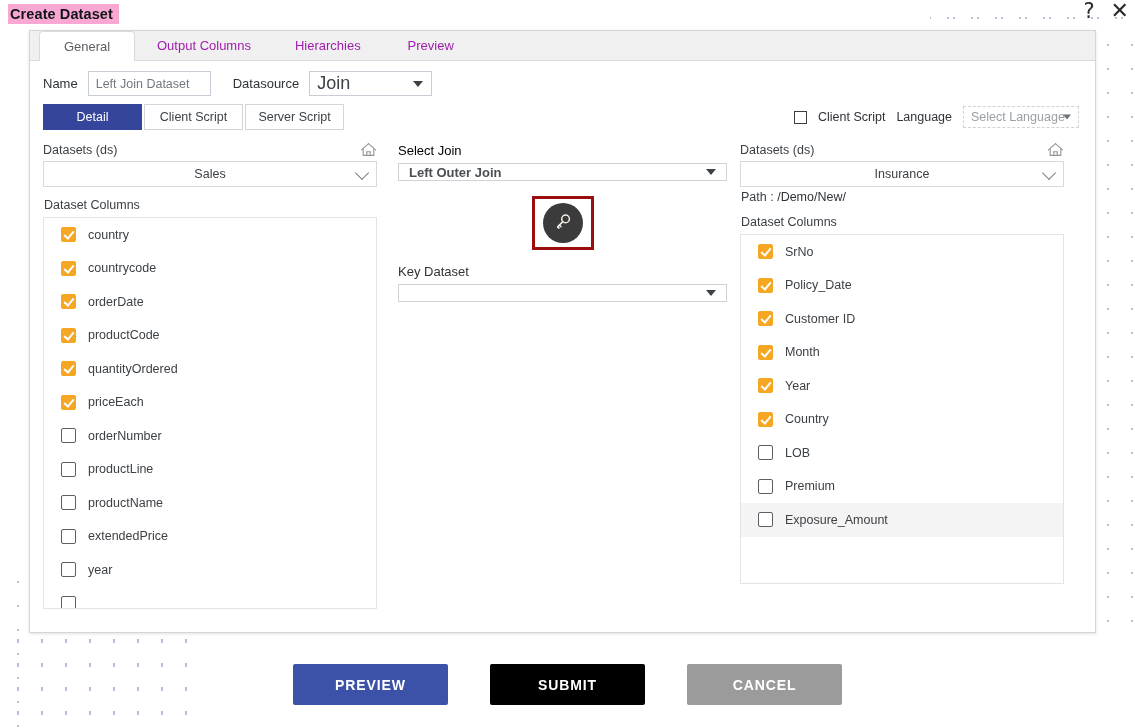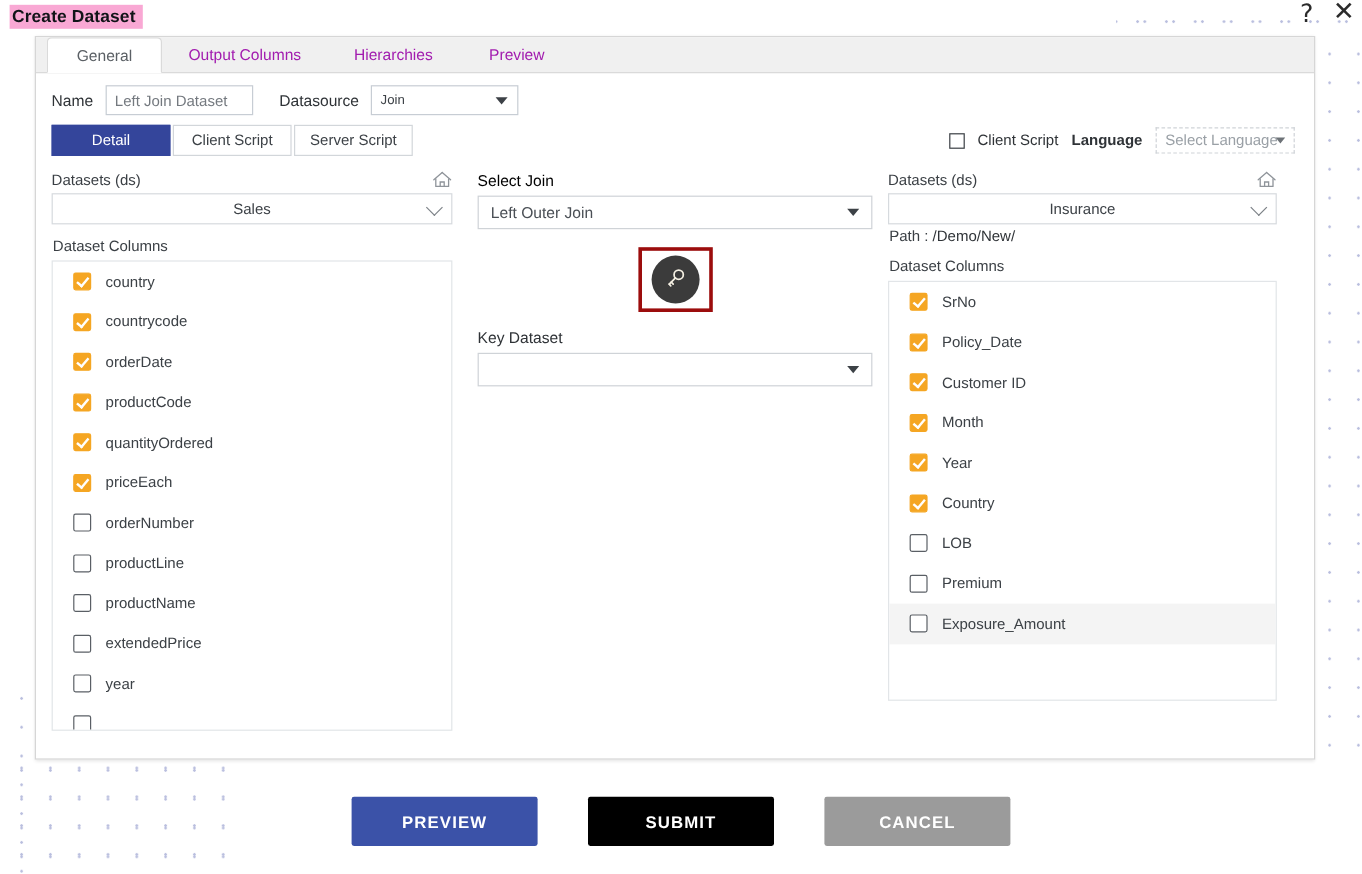--- a/index.html
+++ b/index.html
@@ -104,21 +104,21 @@
     border: 1px solid #c7cdd4; background: #fff;
     font-size: 12.5px; color: #74797f;
     padding: 0 7px;
     font-family: "Liberation Sans", sans-serif;
     outline: none;
   }
   .ddl {
     position: relative;
     width: 123px; height: 25px;
     border: 1px solid #c7cdd4; background: #fff;
-    font-size: 11px; color: #3c4146;
+    font-size: 18px; color: #3c4146;
     display: flex; align-items: center; padding: 0 7px;
     cursor: pointer;
   }
   .ddl .caret {
     position: absolute; right: 8px; top: 50%; transform: translateY(-50%);
     width: 0; height: 0;
     border-left: 5px solid transparent; border-right: 5px solid transparent;
     border-top: 6px solid #3c4146;
   }
   .lbl-ds { margin-left: 12px; }
@@ -134,21 +134,21 @@
     margin-right: 2px; cursor: pointer;
     padding: 0 12px;
   }
   .itab.active { background: #34459b; color: #fff; border-color: #34459b; font-weight: normal; }
   .inner-right { margin-left: auto; display: flex; align-items: center; gap: 11px; }
   .cb-sq {
     width: 13px; height: 13px; border: 1.4px solid #3a3f44; background: #fff;
     display: inline-block;
   }
   .cs-label { font-size: 12.5px; color: #2f3337; }
-  .lang-label { font-size: 12.5px; color: #2f3337; font-weight: bold; }
+  .lang-label { font-size: 12.5px; color: #2f3337; font-weight: normal; }
   .lang-ddl {
     width: 116px; height: 22px;
     border: 1px dashed #cfd3d7; background: #fff;
     display: flex; align-items: center; padding: 0 7px;
     font-size: 12.5px; color: #9aa0a6;
     position: relative; cursor: pointer;
   }
   .lang-ddl .caret2 {
     position: absolute; right: 7px; top: 50%; transform: translateY(-50%);
     width: 0; height: 0;
@@ -207,24 +207,24 @@
   .cbox.on::after {
     content: ""; position: absolute; left: 4px; top: 1px;
     width: 4px; height: 8px;
     border-right: 2px solid #fff; border-bottom: 2px solid #fff;
     transform: rotate(40deg);
   }
 
   
   .mid-lbl { font-size: 13px; color: #000000; padding-bottom: 5px; }
   .mid-ddl {
-    position: relative; height: 28px;
+    position: relative; height: 18px;
     border: 1px solid #cfd3d7; background: #fff;
     display: flex; align-items: center; padding: 0 10px;
-    font-size: 13px; color: #4a4f55; cursor: pointer;
+    font-size: 13px; color: #4a4f55; cursor: pointer; font-weight: bold;
   }
   .mid-ddl .caret {
     position: absolute; right: 10px; top: 50%; transform: translateY(-50%);
     width: 0; height: 0;
     border-left: 5.5px solid transparent; border-right: 5.5px solid transparent;
     border-top: 6.5px solid #3c4146;
   }
   .key-wrap {
     display: flex; justify-content: center; align-items: center;
     margin-top: 15px; margin-bottom: 14px;

